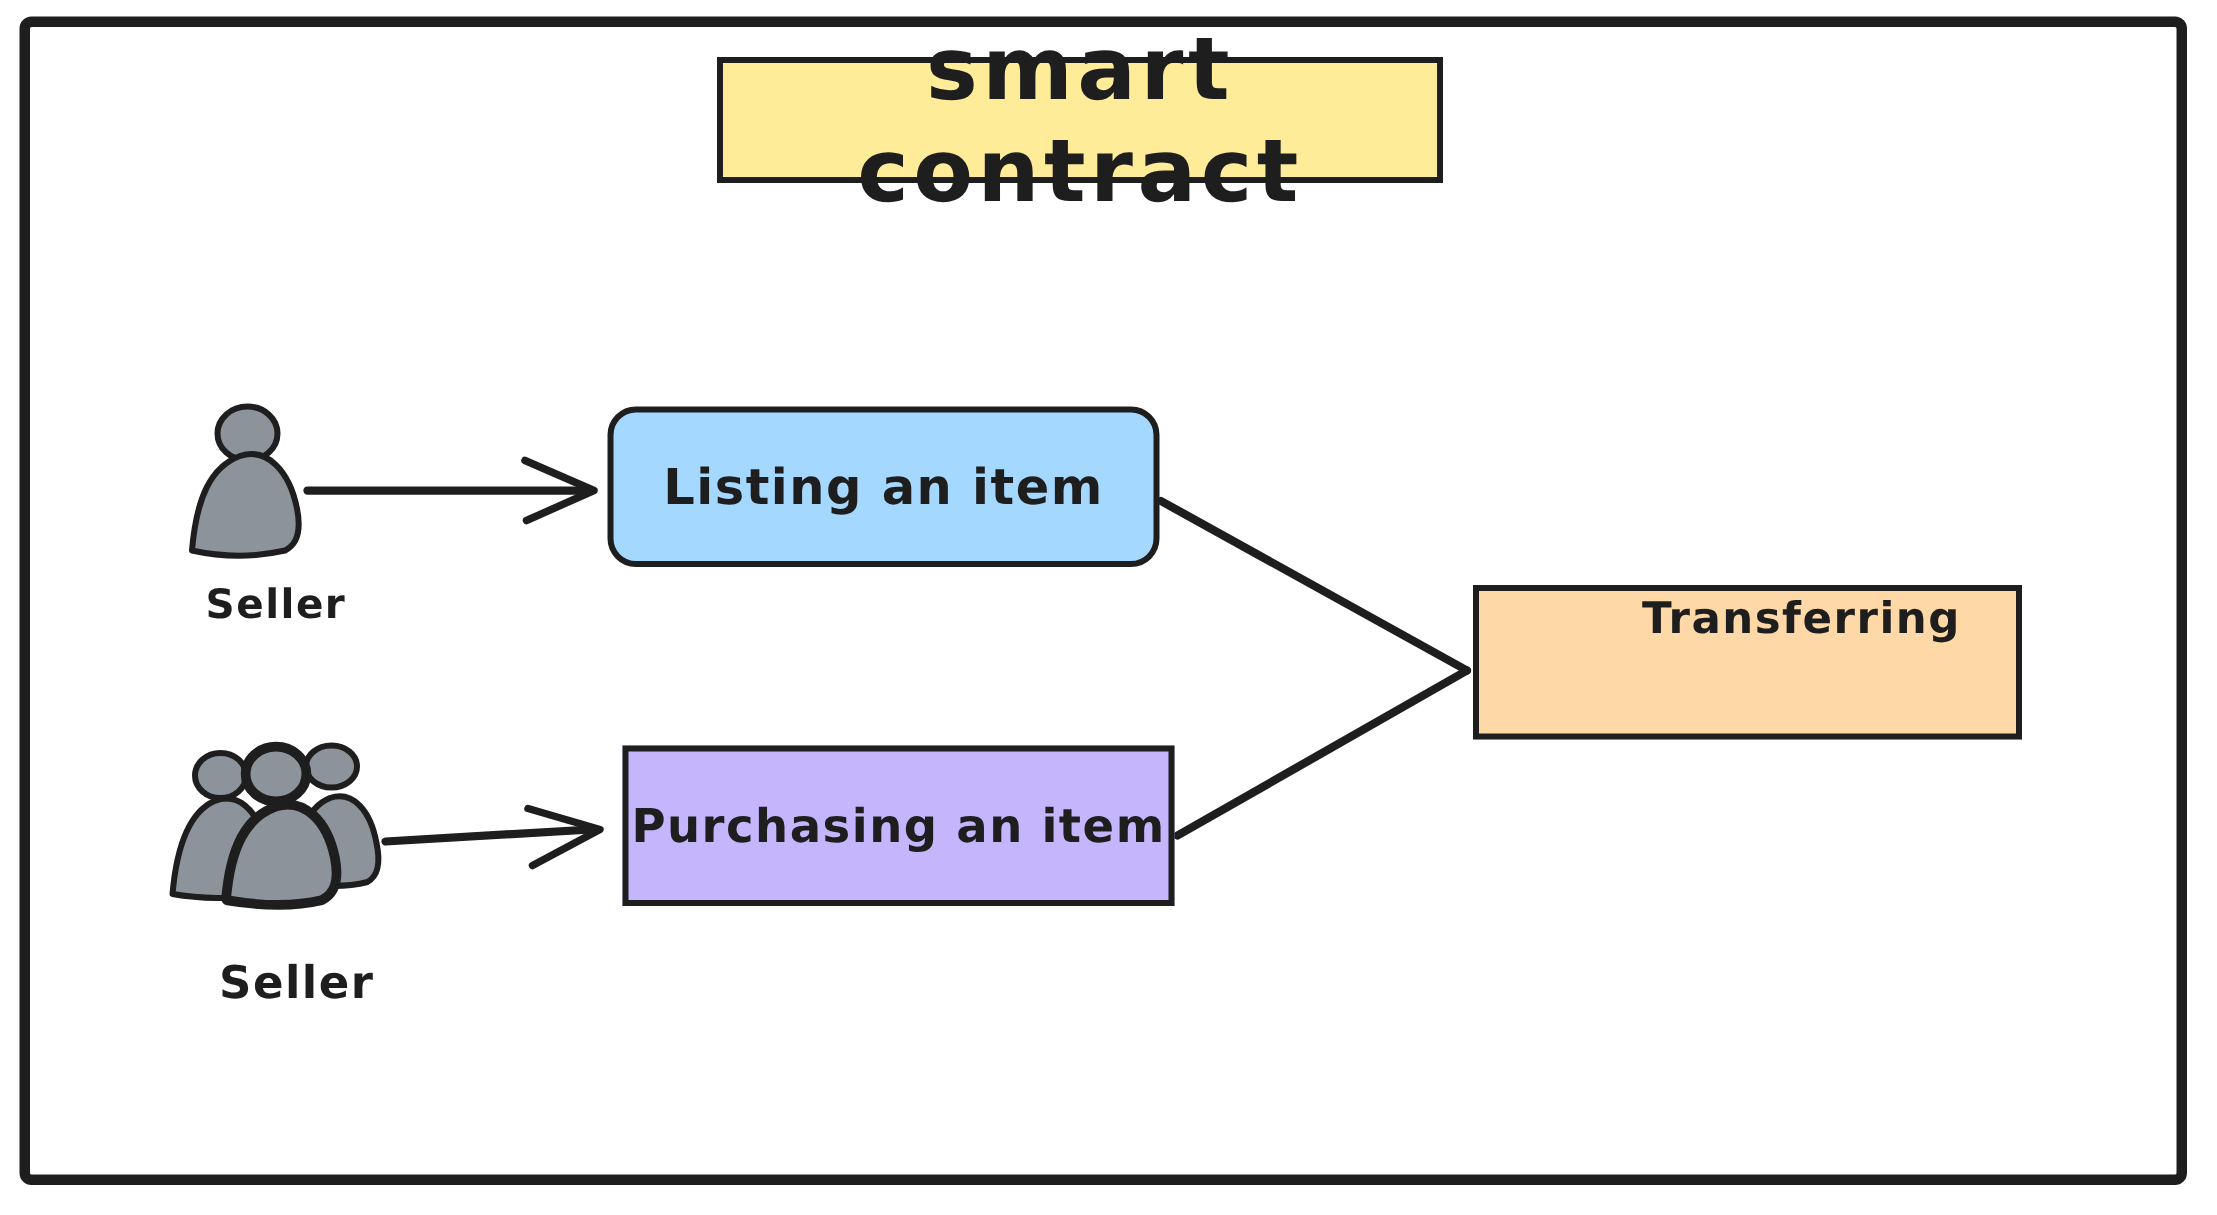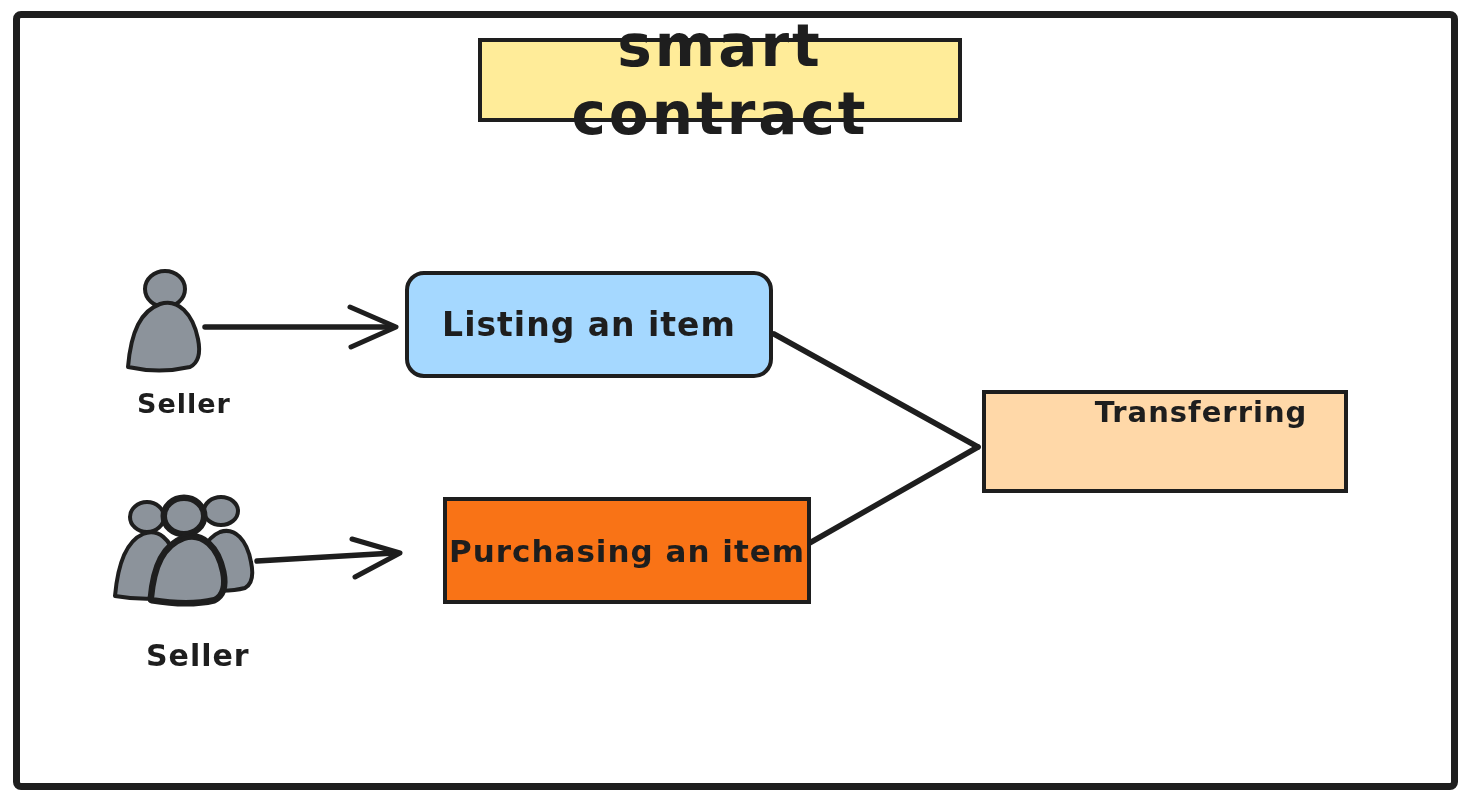--- a/index.html
+++ b/index.html
@@ -124,21 +124,21 @@
 </svg>
 
 <div class="node node--title" style="background: rgb(255, 236, 153);">
   <span>smart contract</span>
 </div>
 
 <div class="node node--listing" style="background: rgb(165, 216, 255);">
   <span>Listing an item</span>
 </div>
 
-<div class="node node--purchasing" style="background: #f97316; margin-left: 28px;">
+<div class="node node--purchasing" style="background: #c4b5fd;">
   <span>Purchasing an item</span>
 </div>
 
 <div class="node node--transferring" style="background: rgb(255, 216, 168);">
   <span>Transferring</span>
 </div>
 
 <div class="actor-label actor-label--seller">Seller</div>
 <div class="actor-label actor-label--buyer">Seller</div>
 

